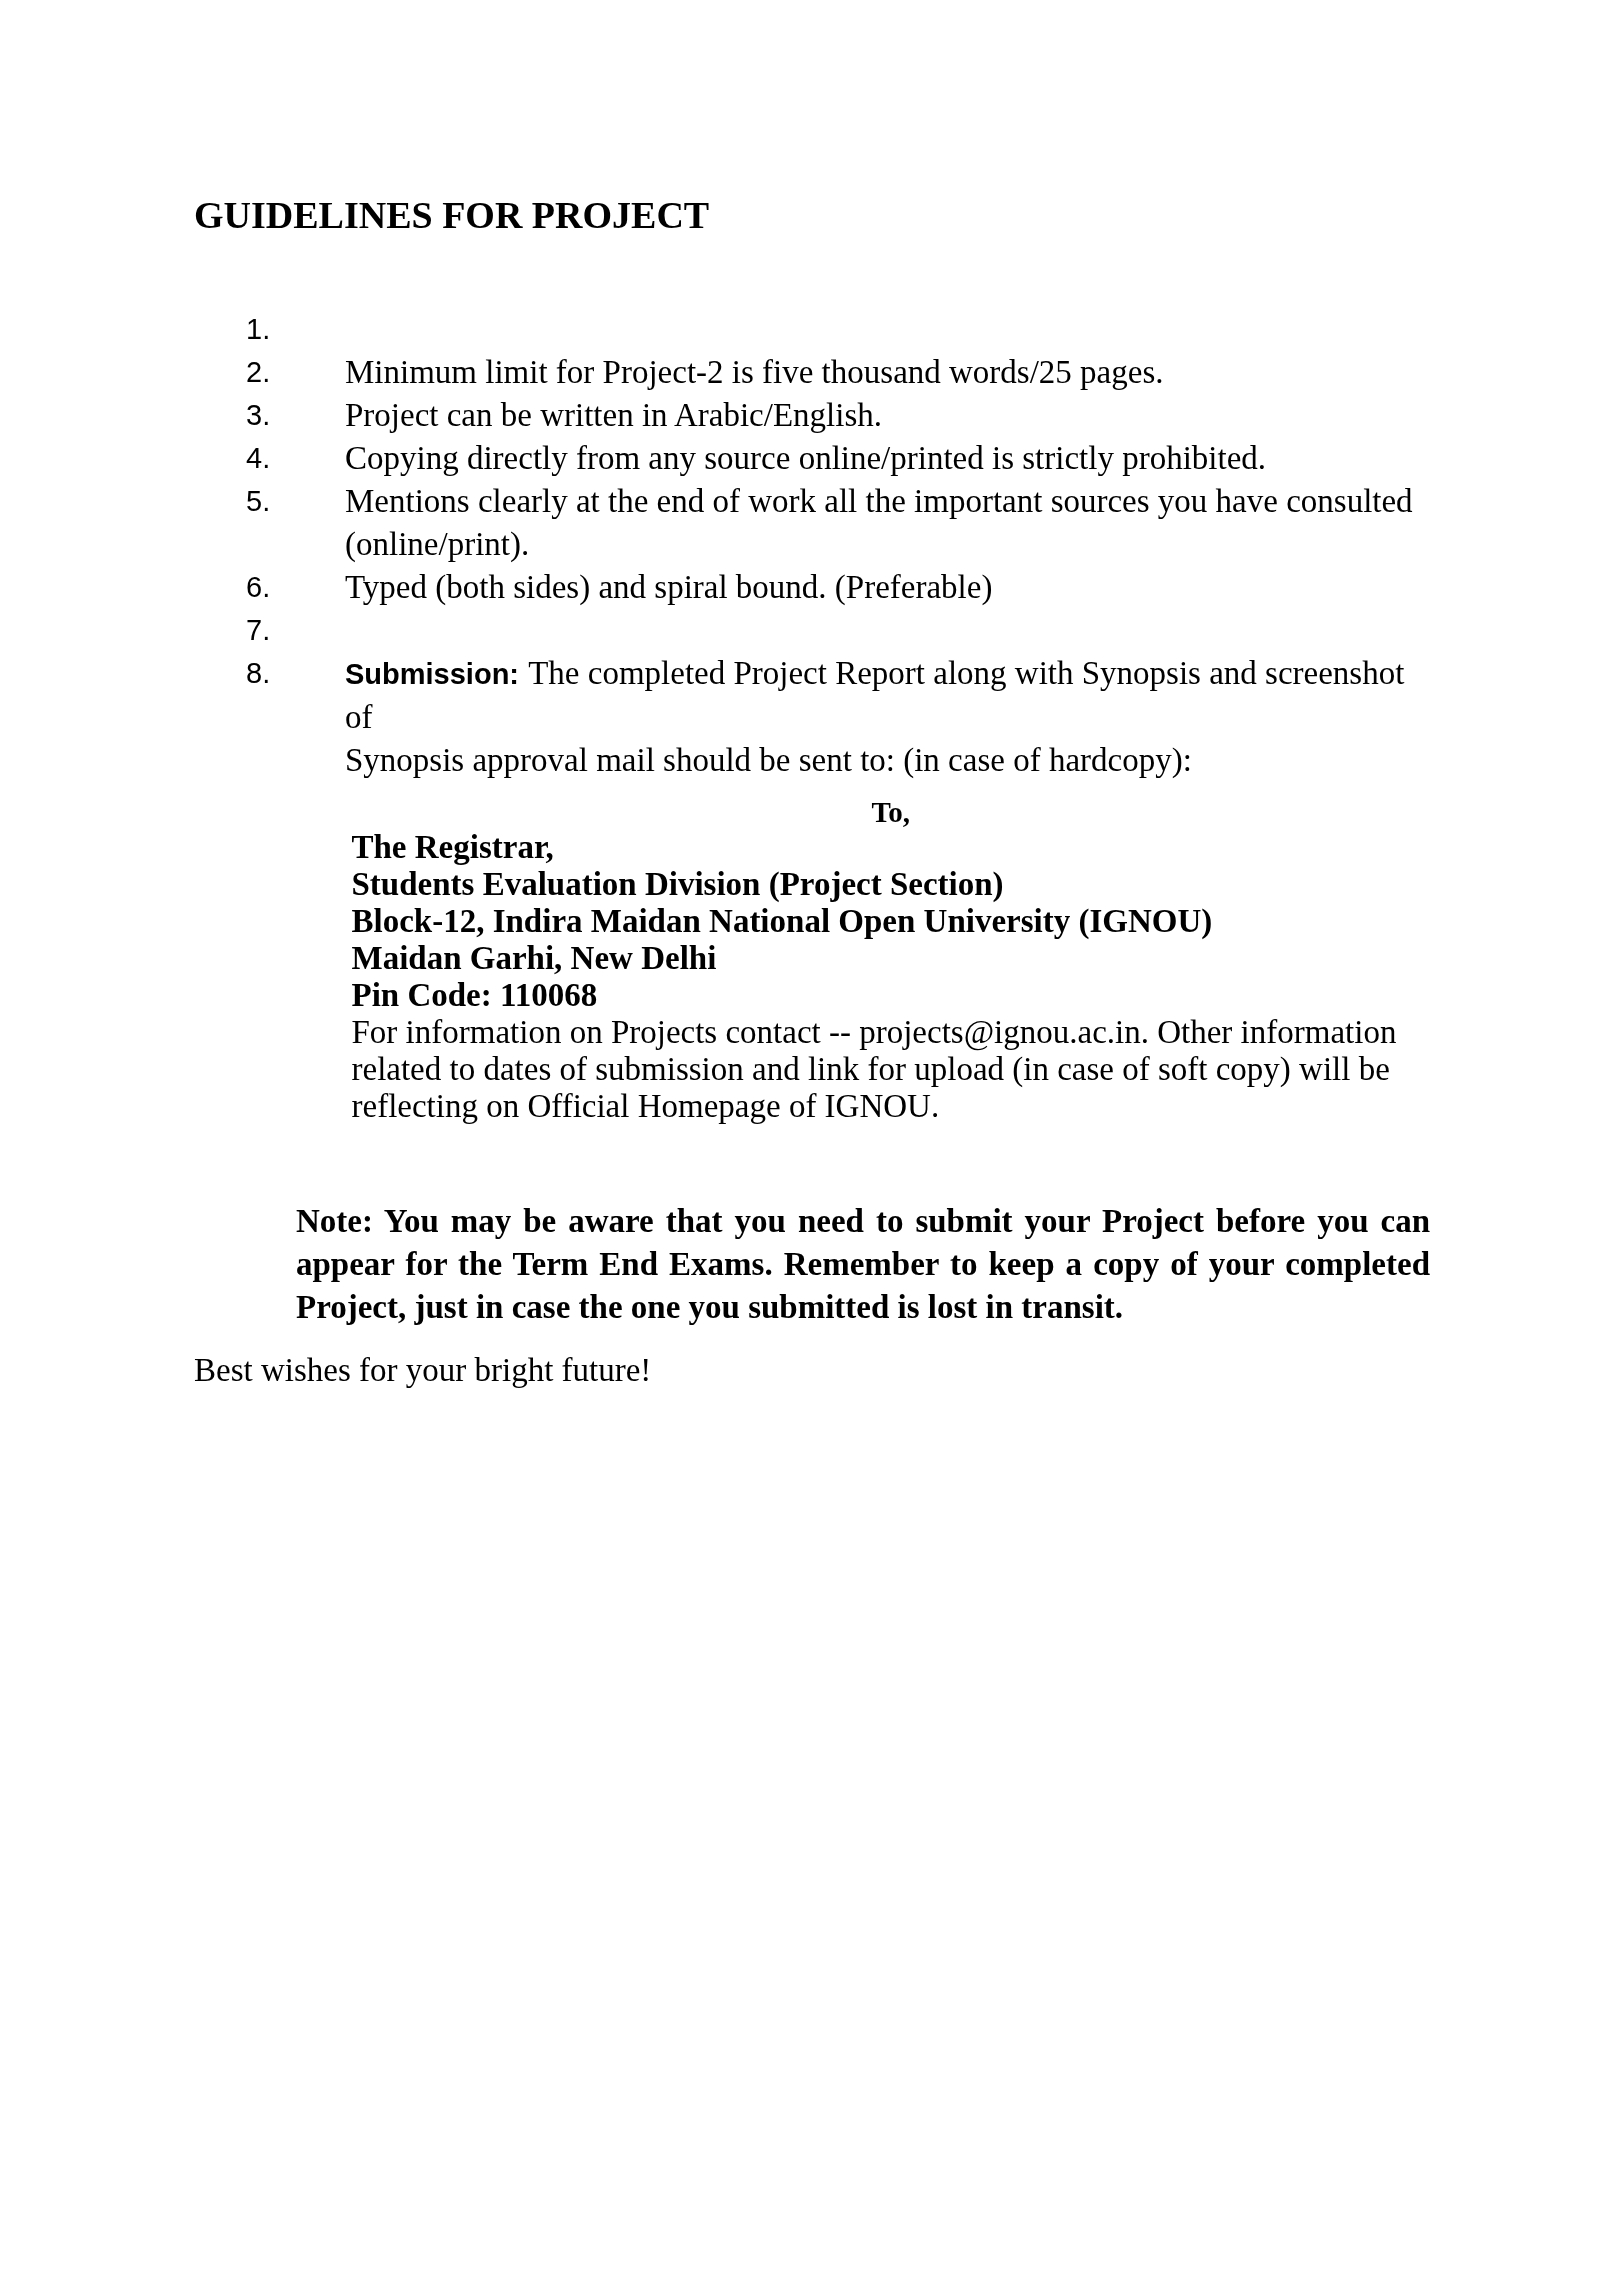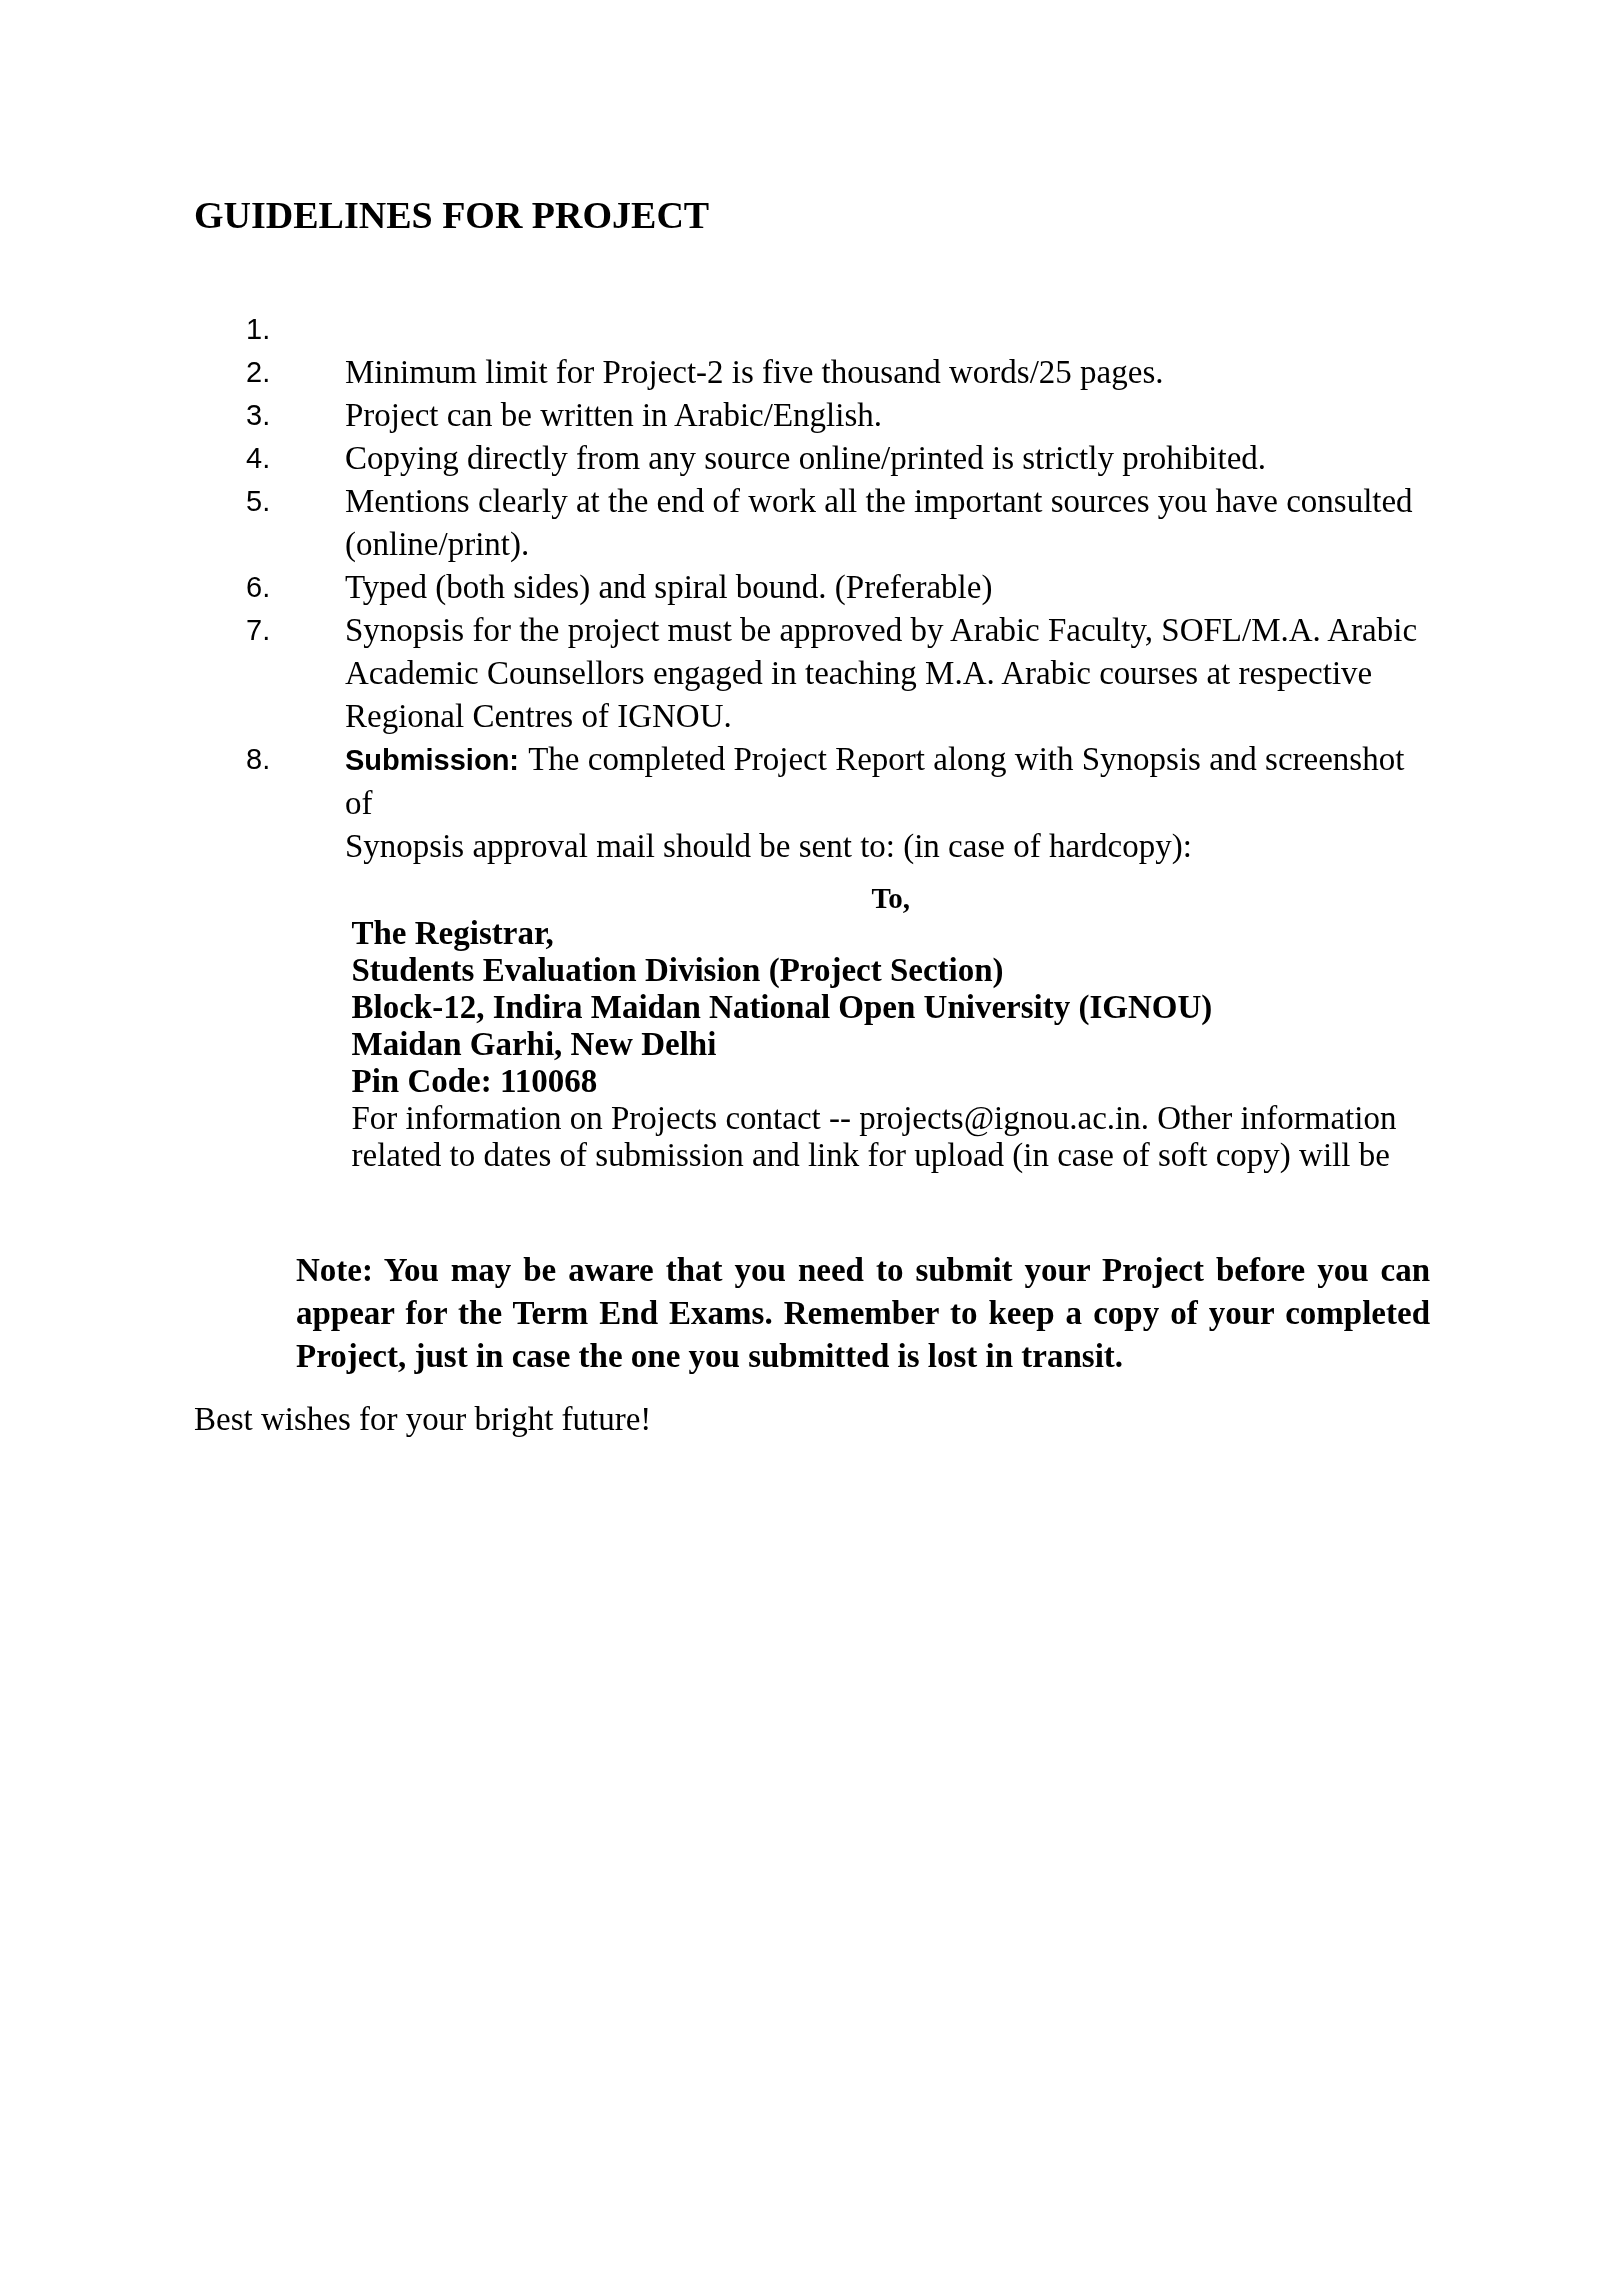--- a/index.html
+++ b/index.html
@@ -128,43 +128,39 @@
 
       <div class="item">
         <div class="num">6.</div>
         <div class="txt">
             <div class="line">Typed (both sides) and spiral bound. (Preferable)</div>
           </div>
       </div>
 
       <div class="item">
         <div class="num">7.</div>
-        <div class="txt">
-            <div class="line">Synopsis for the project must be approved by Arabic Faculty, SOFL/M.A. Arabic</div>
-            <div class="line">Academic Counsellors engaged in teaching M.A. Arabic courses at respective</div>
-            <div class="line">Regional Centres of IGNOU.</div>
-          </div>
       </div>
 
       <div class="item">
         <div class="num">8.</div>
         <div class="txt">
           <div class="line"><span class="sans-bold submission-label">Submission:</span><span>The completed Project Report along with Synopsis and screenshot of</span></div>
           <div class="line">Synopsis approval mail should be sent to: (in case of hardcopy):</div>
           <div class="to-line sans-bold">To,</div>
           <div class="addr">
               <div class="line">The Registrar,</div>
               <div class="line">Students Evaluation Division (Project Section)</div>
               <div class="line">Block-12, Indira Maidan National Open University (IGNOU)</div>
               <div class="line">Maidan Garhi, New Delhi</div>
               <div class="line">Pin Code: 110068</div>
             </div>
           <div class="info">
               <div class="line">For information on Projects contact -- projects@ignou.ac.in. Other information</div>
               <div class="line">related to dates of submission and link for upload (in case of soft copy) will be</div>
+              <div class="line">reflecting on Official Homepage of IGNOU.</div>
             </div>
         </div>
       </div>
 
     </div>
 
     <div class="note">
         <div class="line">Note: You may be aware that you need to submit your Project before you can</div>
         <div class="line">appear for the Term End Exams.  Remember to keep a copy of your completed</div>
         <div class="line">Project, just in case the one you submitted is lost in transit.</div>

